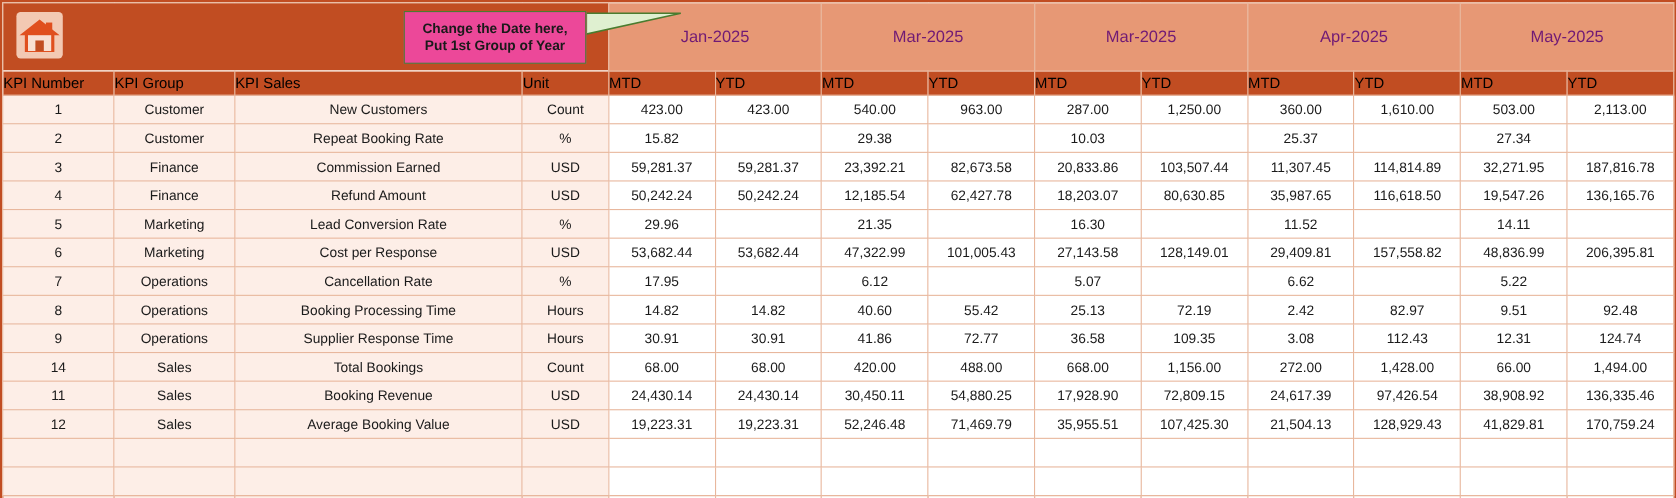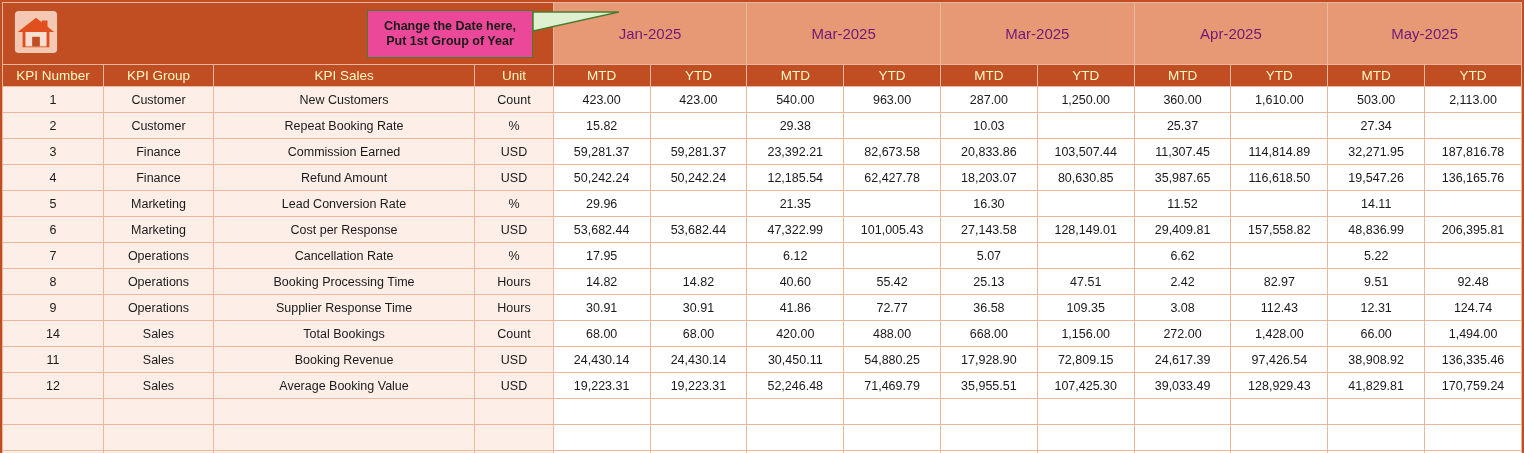--- a/index.html
+++ b/index.html
@@ -45,24 +45,23 @@
     font-weight: bold;
     text-align: center;
     vertical-align: middle;
     height: 61px;
     border: 1px solid #ffffff;
   }
 
   
   .hdr {
     background: #c14d22;
-    color: #fef9c3;
+    color: #000000;
     font-size: 13.5px;
     font-weight: bold;
-    text-align: center;
     height: 21px;
     vertical-align: middle;
     border: 1px solid #ffffff;
   }
 
   
   .c-num, .c-group, .c-name, .c-unit {
     background: #fdeee7;
     color: #1a1a1a;
     font-size: 12.5px;
@@ -297,21 +296,21 @@
         <tr>
           <td class="c-num">8</td>
           <td class="c-group">Operations</td>
           <td class="c-name">Booking Processing Time</td>
           <td class="c-unit">Hours</td>
           <td class="c-val">14.82</td>
           <td class="c-val">14.82</td>
           <td class="c-val">40.60</td>
           <td class="c-val">55.42</td>
           <td class="c-val">25.13</td>
-          <td class="c-val">47.51</td>
+          <td class="c-val">72.19</td>
           <td class="c-val">2.42</td>
           <td class="c-val">82.97</td>
           <td class="c-val">9.51</td>
           <td class="c-val">92.48</td>
         </tr>
         <tr>
           <td class="c-num">9</td>
           <td class="c-group">Operations</td>
           <td class="c-name">Supplier Response Time</td>
           <td class="c-unit">Hours</td>
@@ -362,21 +361,21 @@
           <td class="c-num">12</td>
           <td class="c-group">Sales</td>
           <td class="c-name">Average Booking Value</td>
           <td class="c-unit">USD</td>
           <td class="c-val">19,223.31</td>
           <td class="c-val">19,223.31</td>
           <td class="c-val">52,246.48</td>
           <td class="c-val">71,469.79</td>
           <td class="c-val">35,955.51</td>
           <td class="c-val">107,425.30</td>
-          <td class="c-val">39,033.49</td>
+          <td class="c-val">21,504.13</td>
           <td class="c-val">128,929.43</td>
           <td class="c-val">41,829.81</td>
           <td class="c-val">170,759.24</td>
         </tr>
         <tr class="blank-row">
           <td class="c-num"></td>
           <td class="c-group"></td>
           <td class="c-name"></td>
           <td class="c-unit"></td>
           <td class="c-val"></td>

